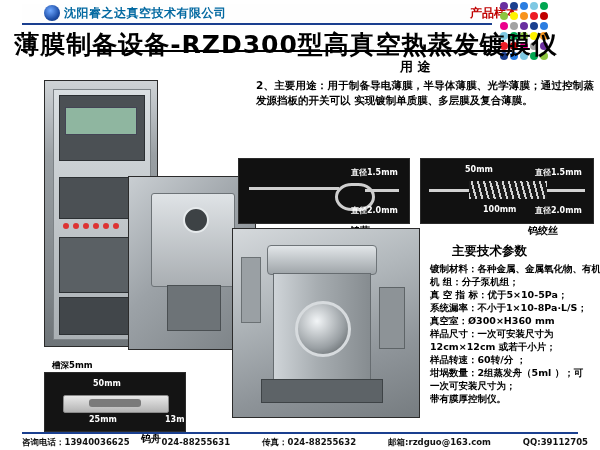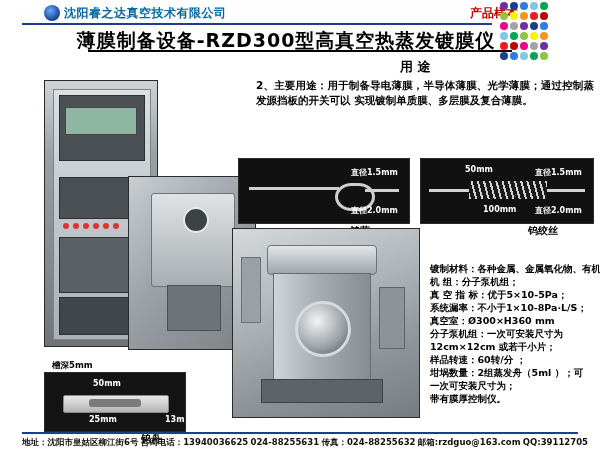--- a/index.html
+++ b/index.html
@@ -39,21 +39,21 @@
     font-family:"DejaVu Sans",sans-serif;
   }
   
   .dots{position:absolute;left:500px;top:2px;width:96px;height:64px;}
   .dots i{position:absolute;width:8px;height:8px;border-radius:50%;display:block;}
 
   
   .title{
     position:absolute;left:0;top:28px;width:572px;
     text-align:center;
-    font-size:19px;font-weight:bold;
+    font-size:25px;font-weight:bold;
     font-family:"DejaVu Sans",sans-serif;
     letter-spacing:1px;
   }
   .title-rule{
     position:absolute;left:88px;top:50px;width:424px;height:2px;background:#000;
   }
 
   
   .usage-head{
     position:absolute;left:400px;top:58px;
@@ -169,27 +169,28 @@
   </div>
 
   <div class="title">薄膜制备设备-RZD300型高真空热蒸发镀膜仪</div>
   <div class="title-rule"></div>
 
   <div class="usage-head">用  途</div>
   <div class="usage-body" id="usage-body">
       <div>2、主要用途：用于制备导电薄膜，半导体薄膜、光学薄膜；通过控制蒸发源挡板的开关可以 实现镀制单质膜、多层膜及复合薄膜。</div>
     </div>
 
+  <div class="spec-head">主要技术参数</div>
   <div class="spec-body" id="spec-body">
       <div>镀制材料：各种金属、金属氧化物、有机物等；</div>
       <div>机      组：分子泵机组；</div>
       <div>真 空 指 标：优于5×10-5Pa；</div>
       <div>系统漏率：不小于1×10-8Pa·L/S；</div>
       <div>真空室：Ø300×H360  mm</div>
-      <div>分子泵机组：一次可安装尺寸为</div>
+      <div>样品尺寸：一次可安装尺寸为</div>
       <div>12cm×12cm 或若干小片；</div>
       <div>样品转速：60转/分 ；</div>
       <div>坩埚数量：2组蒸发舟（5ml ）；可</div>
       <div>一次可安装尺寸为；</div>
       <div>带有膜厚控制仪。</div>
     </div>
 
   <div class="photo" id="photo-main">
     <div class="rack"></div>
     <div class="panel" style="top:14px;height:64px;"></div>
@@ -247,21 +248,20 @@
     <div style="position:absolute;left:44px;top:26px;width:52px;height:8px;background:#7a7a7a;border-radius:3px;"></div>
     <div class="dim-label" style="left:48px;top:6px;">50mm</div>
     <div class="dim-label" style="left:44px;top:42px;">25mm</div>
     <div class="dim-label" style="left:120px;top:42px;">13mm</div>
   </div>
   <div class="cap cap-boat">钨舟</div>
   <div style="position:absolute;left:52px;top:360px;font-size:8.5px;font-weight:bold;font-family:'DejaVu Sans',sans-serif;">槽深5mm</div>
 
   <div class="footer-rule"></div>
   <div class="footer">
-    <span>地址：沈阳市皇姑区柳江街6号</span>
     <span>咨询电话：13940036625</span>
     <span>024-88255631</span>
     <span>传真：024-88255632</span>
     <span>邮箱:rzdguo@163.com</span>
     <span>QQ:39112705</span>
   </div>
 
 </div>
 
 </body></html>

